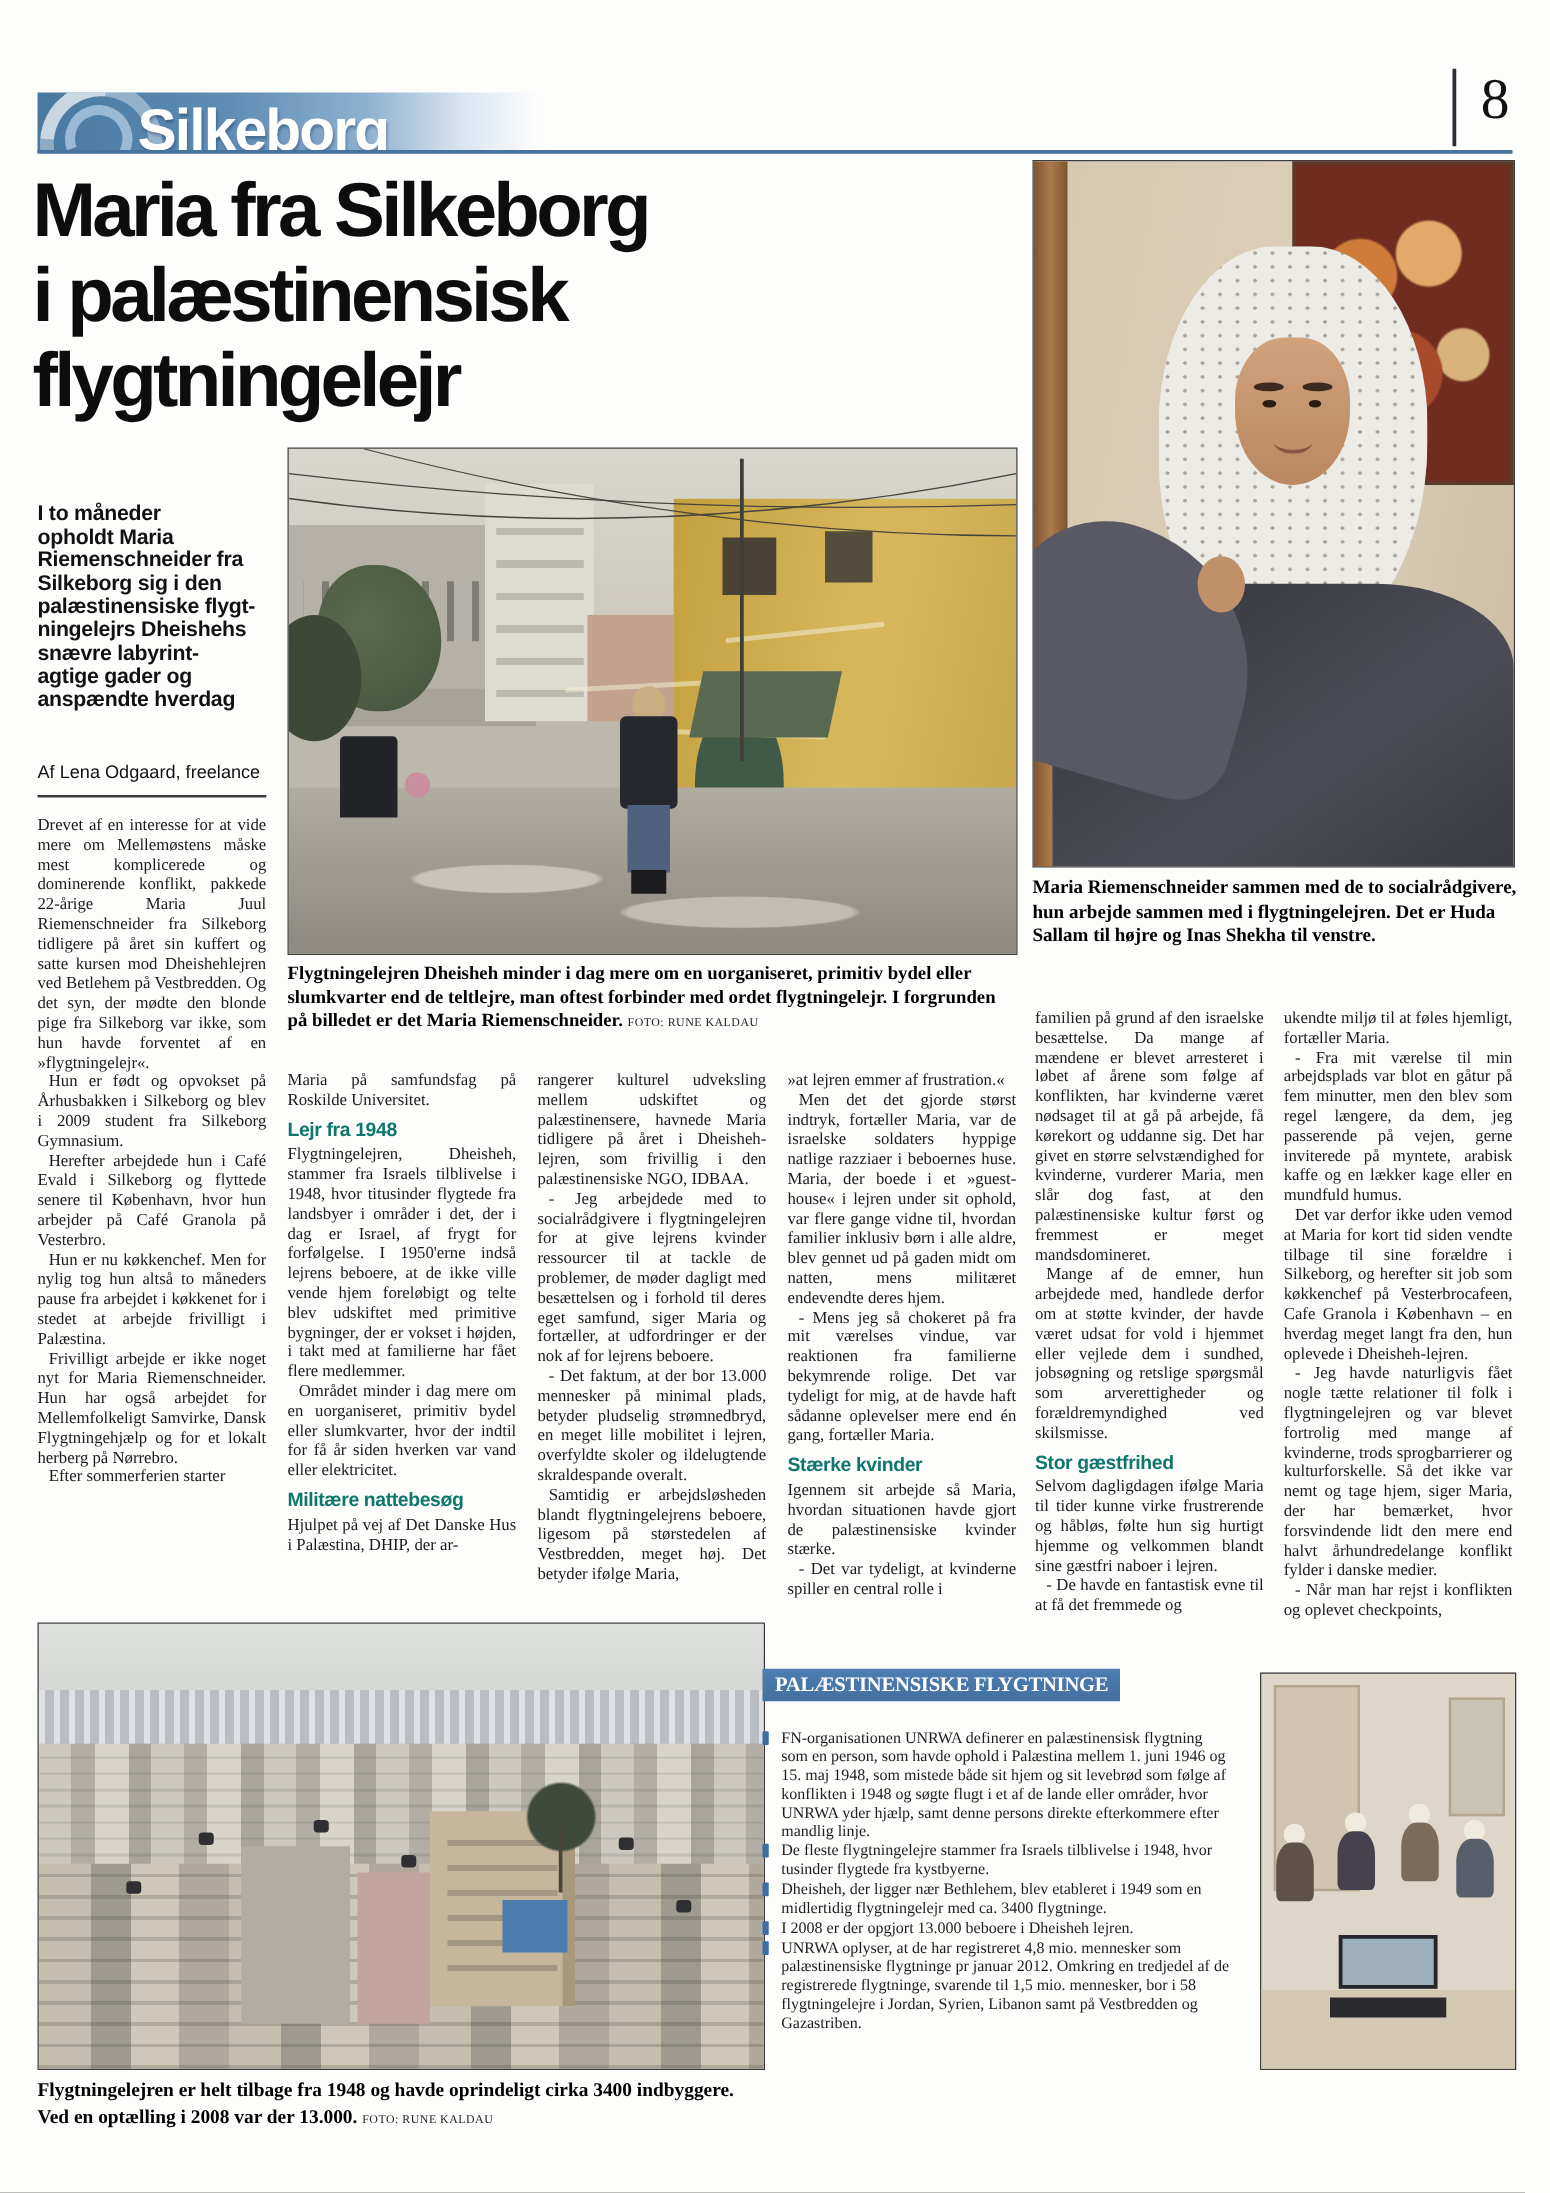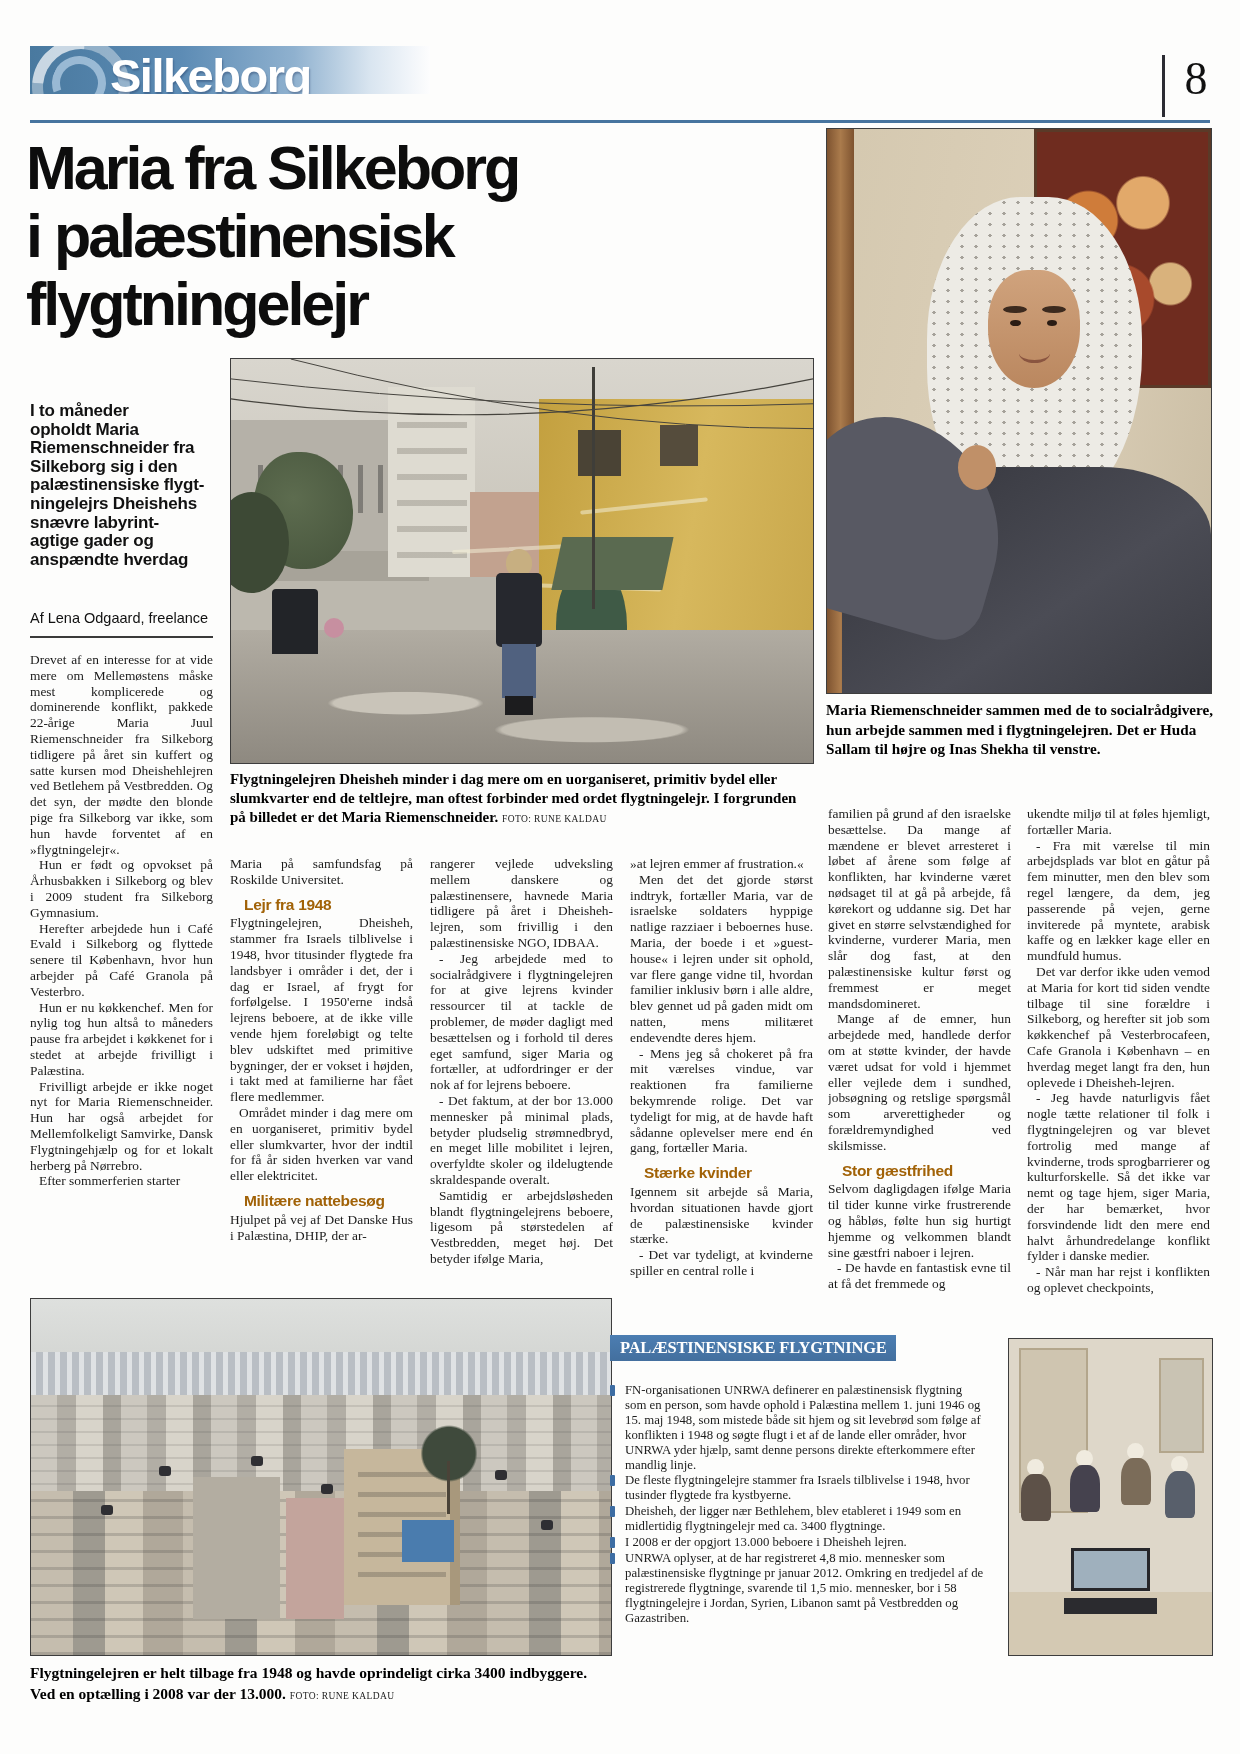--- a/index.html
+++ b/index.html
@@ -1,21 +1,21 @@
 <!DOCTYPE html>
 <html><head>
 <meta charset="utf-8">
 <style>
   html,body{margin:0;padding:0;background:#888;}
   .page{position:relative;width:1240px;height:1754px;background:#fdfdfc;margin:0 auto;overflow:hidden;
         font-family:"Liberation Serif",serif;color:#1a1a1a;}
   .abs{position:absolute;}
 
   
-  .logo-box{left:30px;top:46px;width:400px;height:48px;
+  .logo-box{left:30px;top:74px;width:400px;height:48px;
     background:linear-gradient(90deg,#49799f 0%,#5d8cb5 38%,#8fb1cf 66%,#d9e5f0 85%,#fdfdfe 100%);overflow:hidden;}
   .logo-swirl{position:absolute;left:2px;top:-8px;width:76px;height:76px;border-radius:50%;
     border:11px solid rgba(255,255,255,.38);border-top-color:rgba(255,255,255,.7);transform:rotate(-40deg);}
   .logo-swirl2{position:absolute;left:22px;top:10px;width:38px;height:38px;border-radius:50%;
     border:8px solid rgba(173,200,224,.8);border-bottom-color:transparent;transform:rotate(25deg);}
   .brand{position:absolute;left:80px;top:0;line-height:60px;font-family:"Liberation Sans",sans-serif;
     font-weight:bold;font-size:47px;color:#fff;letter-spacing:-1.5px;text-shadow:1px 2px 2px rgba(20,40,80,.35);}
   .masthead-rule{left:30px;top:120px;width:1180px;height:3px;background:#47749f;}
   .pagenum-rule{left:1162px;top:55px;width:3px;height:62px;background:#2b2b33;}
   .pagenum{left:1172px;top:52px;width:48px;text-align:center;font-size:46px;font-family:"Liberation Serif",serif;color:#111;}
@@ -26,21 +26,21 @@
   .standfirst{left:30px;top:402px;width:200px;font-family:"Liberation Sans",sans-serif;font-weight:bold;
     font-size:17px;line-height:18.6px;color:#111;letter-spacing:-0.2px;}
   .byline{left:30px;top:610px;width:190px;font-family:"Liberation Sans",sans-serif;font-size:14.5px;color:#111;}
   .byline-rule{left:30px;top:636px;width:183px;height:2px;background:#3a3a3a;}
 
   
   .col{width:183px;font-size:13.4px;line-height:15.8px;text-align:justify;overflow:hidden;}
   .col p{margin:0;text-indent:9px;}
   .col p:first-child,.col h3+p{text-indent:0;}
   .col h3{font-family:"Liberation Sans",sans-serif;font-size:15.5px;letter-spacing:-0.3px;
-    margin:9px 0 3px 14px;color:#a16207;}
+    margin:9px 0 3px 0;color:#0f766e;}
   .c1{left:30px;top:652px;height:652px;}
   .c2{left:230px;top:856px;height:460px;}
   .c3{left:430px;top:856px;height:460px;}
   .c4{left:630px;top:856px;height:464px;}
   .c5{left:828px;top:806px;height:532px;}
   .c6{left:1027px;top:806px;height:534px;}
 
   
   .cap{font-weight:bold;font-size:15px;line-height:19px;color:#000;}
   .credit{font-weight:normal;font-size:9.5px;letter-spacing:.4px;color:#222;text-align:right;}
@@ -252,21 +252,21 @@
     </div>
   <div class="abs col c2">
       <p>Maria på samfundsfag på Roskilde Universitet.</p>
       <h3>Lejr fra 1948</h3>
       <p>Flygtningelejren, Dheisheh, stammer fra Israels tilblivelse i 1948, hvor titusinder flygtede fra landsbyer i områder i det, der i dag er Israel, af frygt for forfølgelse. I 1950'erne indså lejrens beboere, at de ikke ville vende hjem foreløbigt og telte blev udskiftet med primitive bygninger, der er vokset i højden, i takt med at familierne har fået flere medlemmer.</p>
       <p>Området minder i dag mere om en uorganiseret, primitiv bydel eller slumkvarter, hvor der indtil for få år siden hverken var vand eller elektricitet.</p>
       <h3>Militære nattebesøg</h3>
       <p>Hjulpet på vej af Det Danske Hus i Palæstina, DHIP, der ar-</p>
     </div>
   <div class="abs col c3">
-      <p>rangerer vejlede udveksling mellem danskere og palæstinensere, havnede Maria tidligere på året i Dheisheh-lejren, som frivillig i den palæstinensiske NGO, IDBAA.</p>
+      <p>rangerer kulturel udveksling mellem udskiftet og palæstinensere, havnede Maria tidligere på året i Dheisheh-lejren, som frivillig i den palæstinensiske NGO, IDBAA.</p>
       <p>- Jeg arbejdede med to socialrådgivere i flygtningelejren for at give lejrens kvinder ressourcer til at tackle de problemer, de møder dagligt med besættelsen og i forhold til deres eget samfund, siger Maria og fortæller, at udfordringer er der nok af for lejrens beboere.</p>
       <p>- Det faktum, at der bor 13.000 mennesker på minimal plads, betyder pludselig strømnedbryd, en meget lille mobilitet i lejren, overfyldte skoler og ildelugtende skraldespande overalt.</p>
       <p>Samtidig er arbejdsløsheden blandt flygtningelejrens beboere, ligesom på størstedelen af Vestbredden, meget høj. Det betyder ifølge Maria,</p>
     </div>
   <div class="abs col c4">
       <p>»at lejren emmer af frustration.«</p>
       <p>Men det det gjorde størst indtryk, fortæller Maria, var de israelske soldaters hyppige natlige razziaer i beboernes huse. Maria, der boede i et »guest-house« i lejren under sit ophold, var flere gange vidne til, hvordan familier inklusiv børn i alle aldre, blev gennet ud på gaden midt om natten, mens militæret endevendte deres hjem.</p>
       <p>- Mens jeg så chokeret på fra mit værelses vindue, var reaktionen fra familierne bekymrende rolige. Det var tydeligt for mig, at de havde haft sådanne oplevelser mere end én gang, fortæller Maria.</p>
       <h3>Stærke kvinder</h3>
       <p>Igennem sit arbejde så Maria, hvordan situationen havde gjort de palæstinensiske kvinder stærke.</p>

